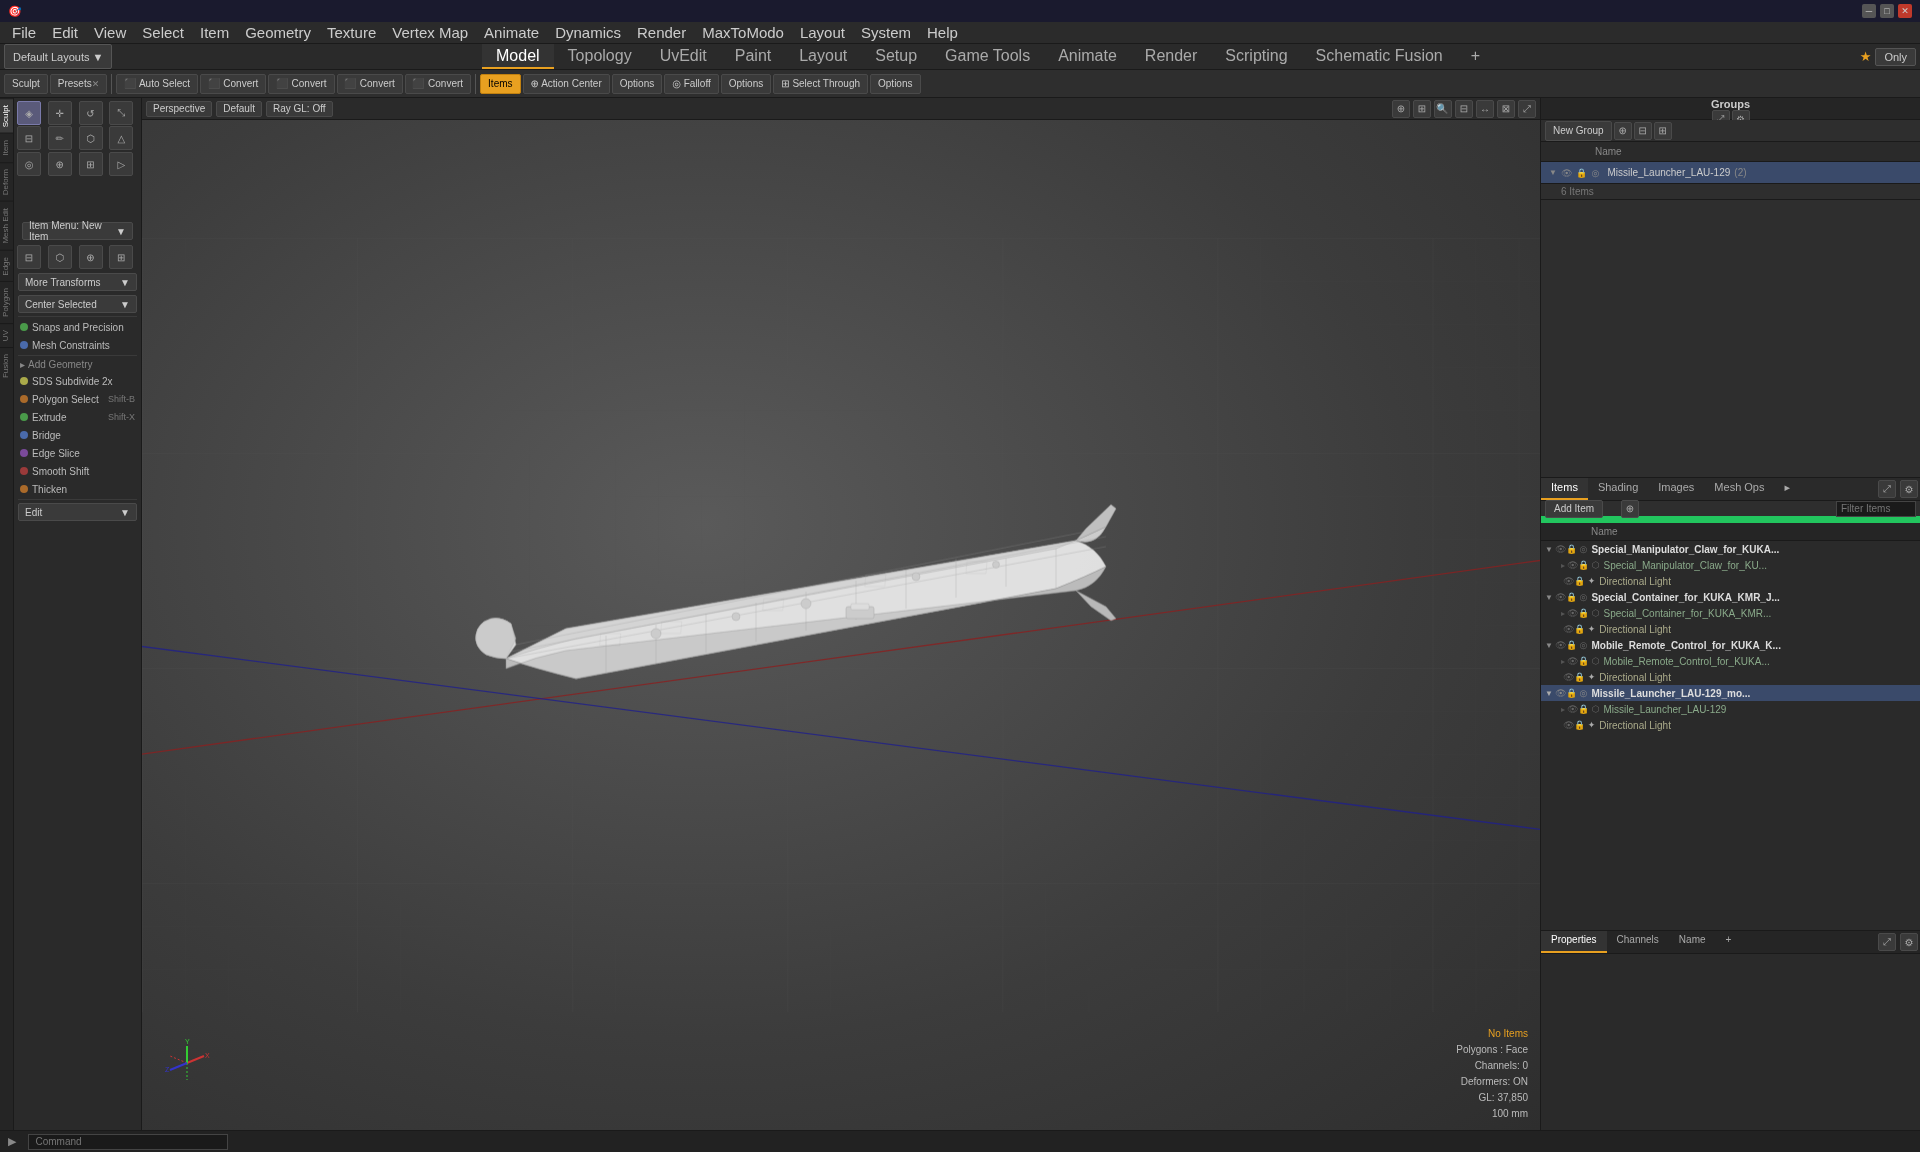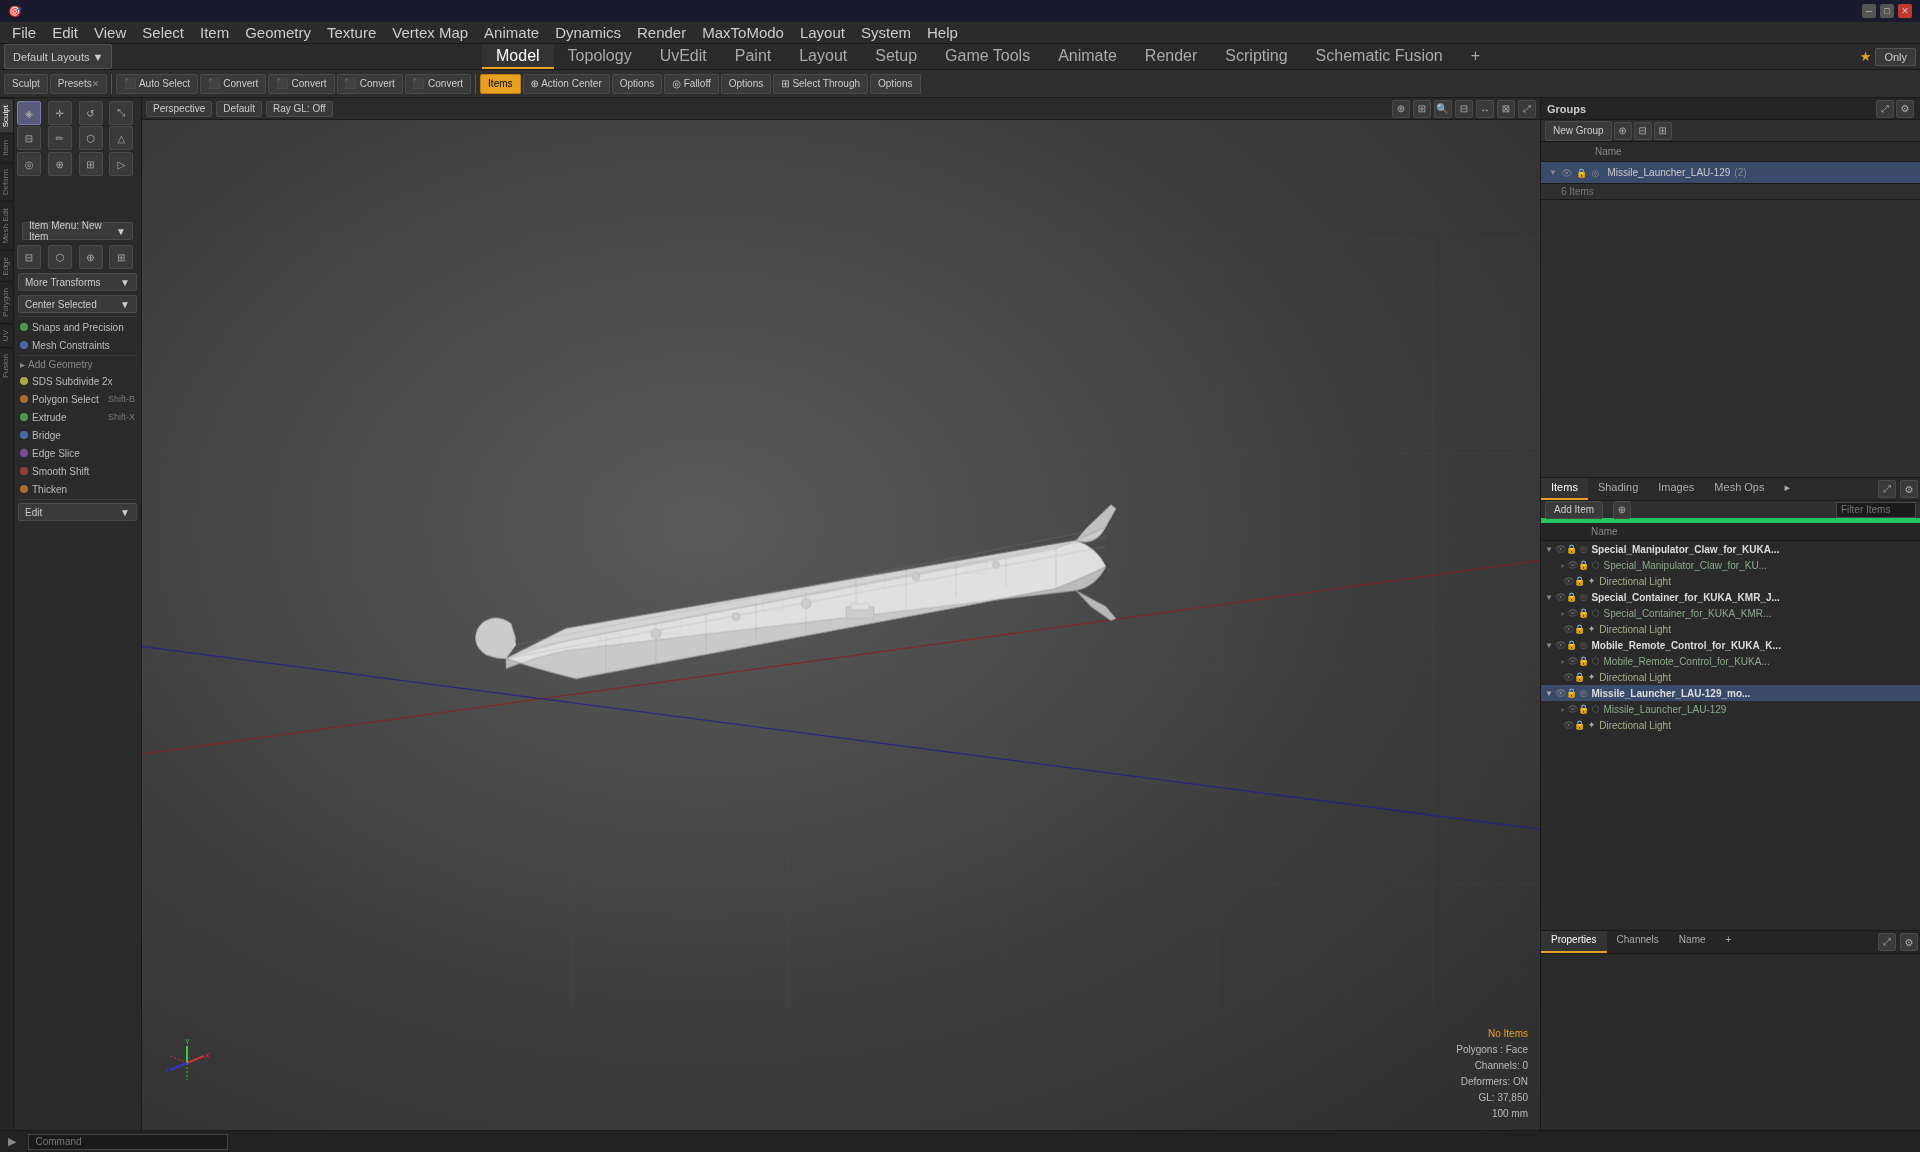--- a/index.html
+++ b/index.html
@@ -69,34 +69,34 @@
     
     #bottom-bar { background: #222; height: 22px; display: flex; align-items: center; padding: 0 8px; border-top: 1px solid #1a1a1a; gap: 8px; }
     #command-input { background: #1a1a1a; border: 1px solid #444; color: #ccc; font-size: 10px; padding: 1px 6px; height: 16px; width: 200px; }
     .tri-icon { color: #888; margin-right: 4px; }
 
     
     #right-panel { width: 380px; background: #2a2a2a; border-left: 1px solid #1a1a1a; display: flex; flex-direction: column; flex-shrink: 0; }
 
     
     #groups-panel { height: 380px; border-bottom: 1px solid #1a1a1a; display: flex; flex-direction: column; }
-    .panel-header { background: #252525; height: 22px; display: flex; align-items: center; padding: 0 6px; border-bottom: 1px solid #1a1a1a; justify-content: space-between; }
+    .panel-header { background: #252525; height: 22px; display: flex; align-items: center; padding: 0 6px; border-bottom: 1px solid #1a1a1a; justify-content: space-between; flex-direction: column; }
     .panel-title { font-size: 11px; color: #ccc; font-weight: bold; }
     .panel-actions { display: flex; gap: 2px; }
     .panel-icon-btn { width: 18px; height: 18px; background: #3a3a3a; border: 1px solid #4a4a4a; border-radius: 2px; display: flex; align-items: center; justify-content: center; font-size: 10px; cursor: pointer; color: #aaa; }
 
     
     .groups-toolbar { background: #2e2e2e; height: 22px; display: flex; align-items: center; padding: 0 4px; gap: 2px; border-bottom: 1px solid #1a1a1a; }
 
     
     #items-panel { flex: 1; display: flex; flex-direction: column; overflow: hidden; }
     .items-panel-header { display: flex; border-bottom: 1px solid #1a1a1a; }
     .items-tab { padding: 3px 10px; font-size: 11px; cursor: pointer; color: #aaa; border-bottom: 2px solid transparent; }
     .items-tab.active { color: #fff; border-bottom: 2px solid #e8a020; background: #333; }
-    .items-toolbar { background: #2e2e2e; height: 22px; display: flex; align-items: center; padding: 0 4px; gap: 6px; border-bottom: 5px solid #22c55e; }
+    .items-toolbar { background: #2e2e2e; height: 22px; display: flex; align-items: center; padding: 0 4px; gap: 14px; border-bottom: 7px solid #22c55e; }
     .items-list { flex: 1; overflow-y: auto; background: #2a2a2a; }
     .item-row { display: flex; align-items: center; height: 16px; padding: 0 4px; cursor: pointer; }
     .item-row.selected { background: #3a4a6a; }
     .item-name { font-size: 10px; color: #ccc; overflow: hidden; text-overflow: ellipsis; white-space: nowrap; }
     .item-name.mesh { color: #8aaa8a; }
     .item-name.light { color: #aaaa8a; }
     .item-name.folder { color: #ddd; font-weight: bold; }
 
     
     #properties-panel { height: 200px; border-top: 1px solid #1a1a1a; display: flex; flex-direction: column; }

